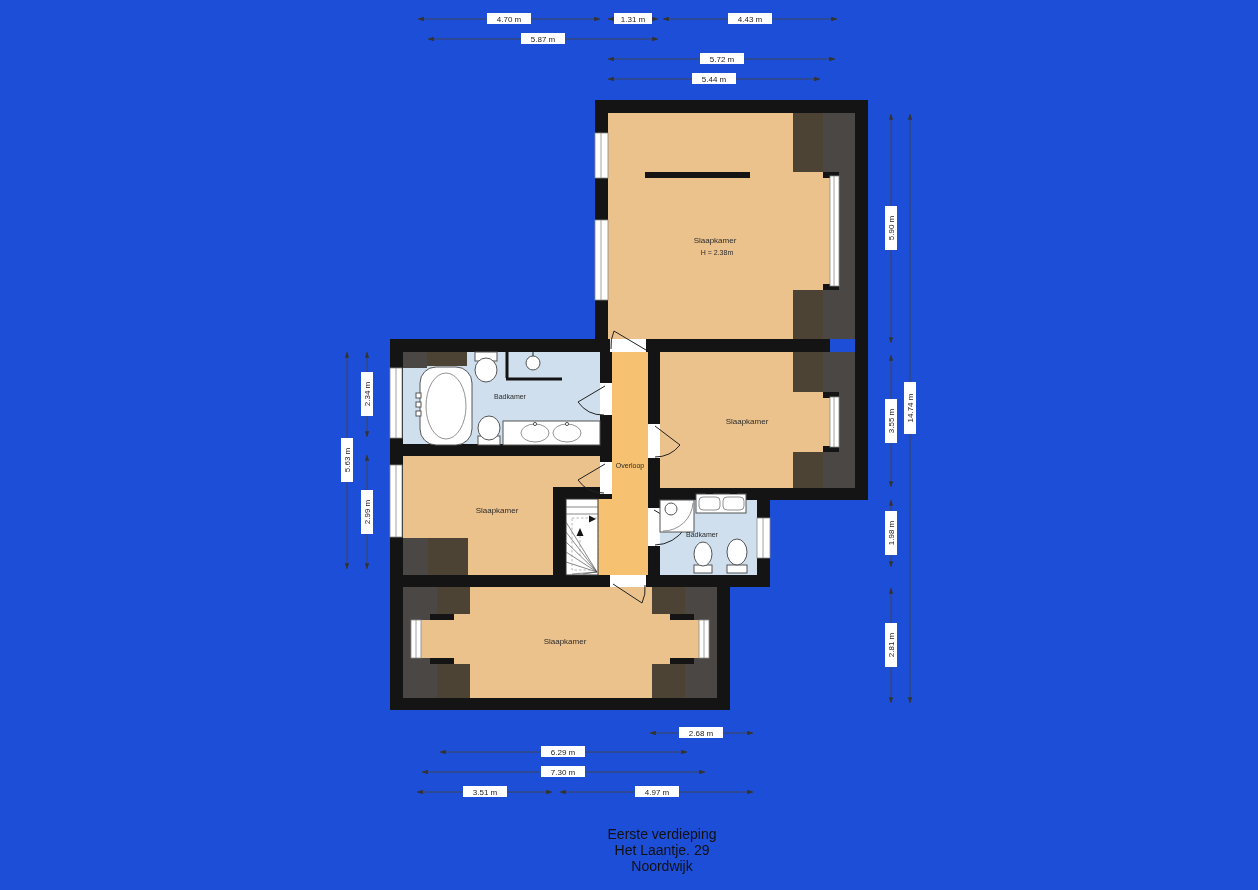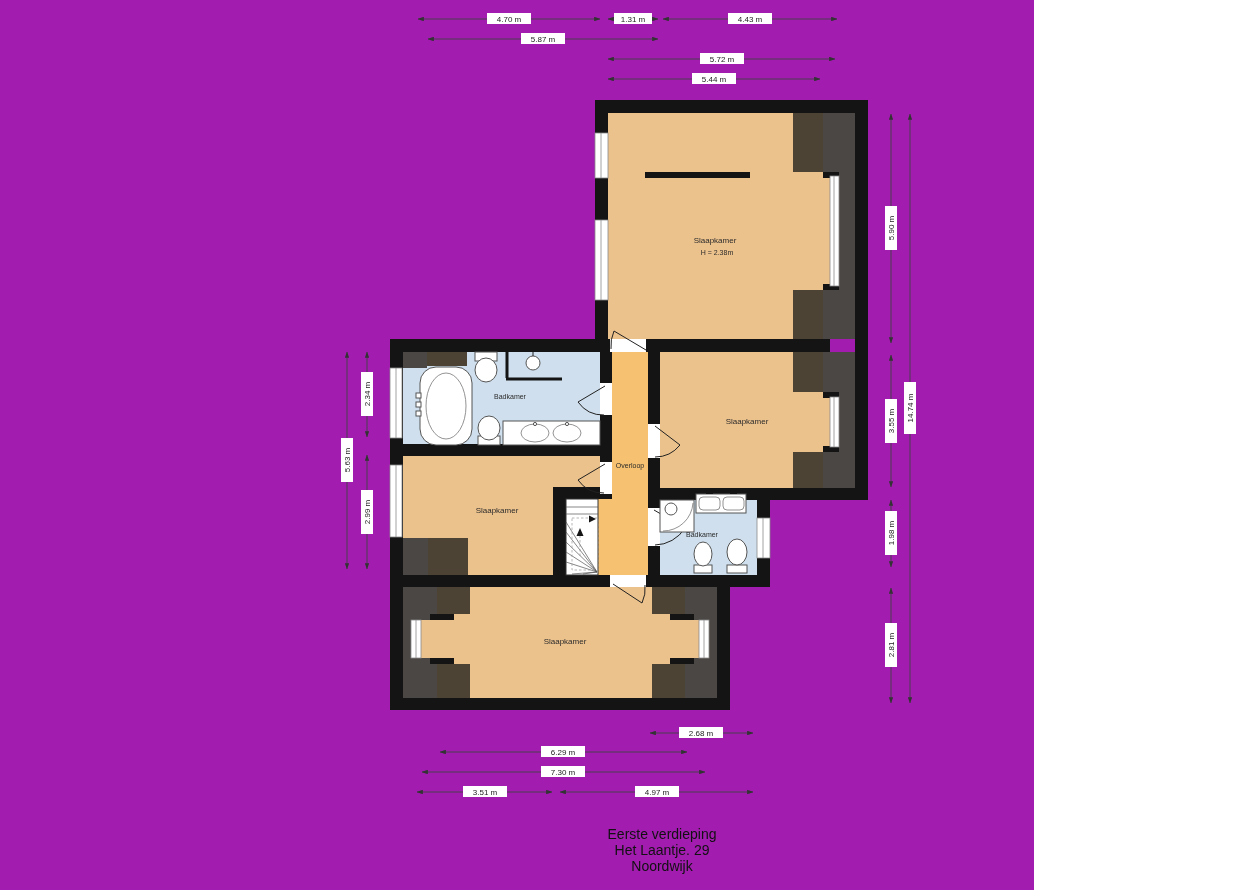--- a/index.html
+++ b/index.html
@@ -1,16 +1,16 @@
 <!DOCTYPE html>
 <html><head>
 <meta charset="utf-8">
 <style>
   html,body{margin:0;padding:0;background:#fff;}
-  .canvas{position:relative;width:1034px;height:890px;background:#a21caf;overflow:hidden;
+  .canvas{position:relative;width:1258px;height:890px;background:#1d4ed8;overflow:hidden;
           font-family:"Liberation Sans",sans-serif;}
   svg{position:absolute;left:0;top:0;}
   .wall{fill:#141414;}
   .gap{fill:#ffffff;}
   .room{fill:#ecc28c;}
   .landing{fill:#f6c170;}
   .bath{fill:#cfdfed;}
   .gray{fill:#4b4744;}
   .brown{fill:#4d4335;}
   .win{fill:#ffffff;stroke:#8a8a8a;stroke-width:0.8;}

